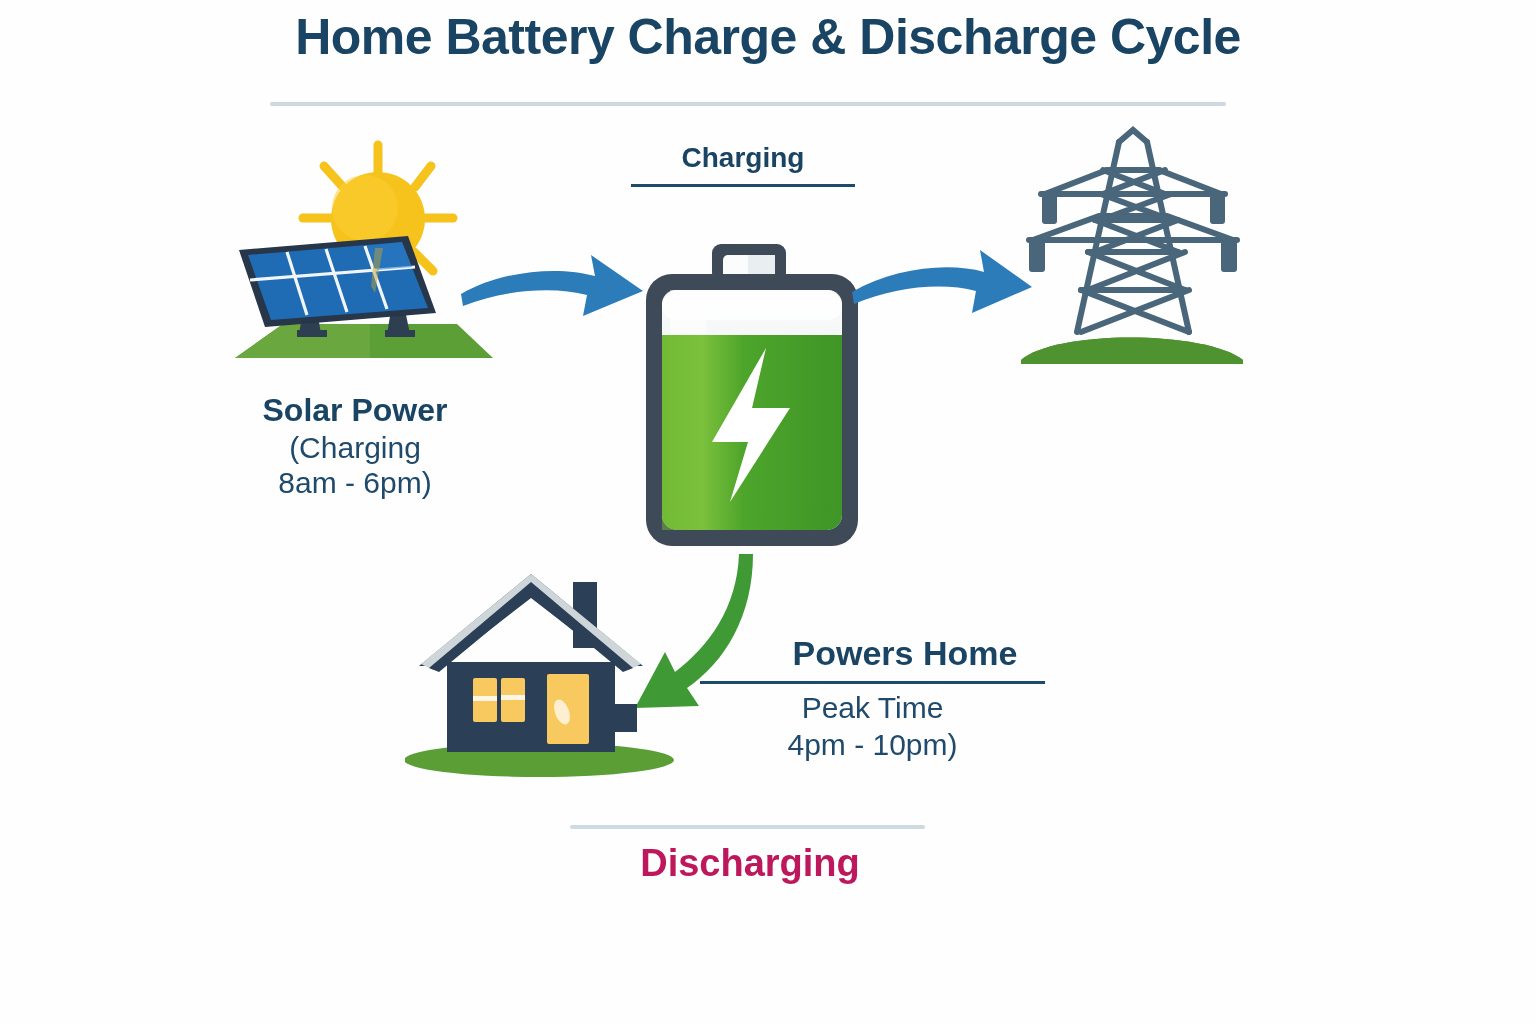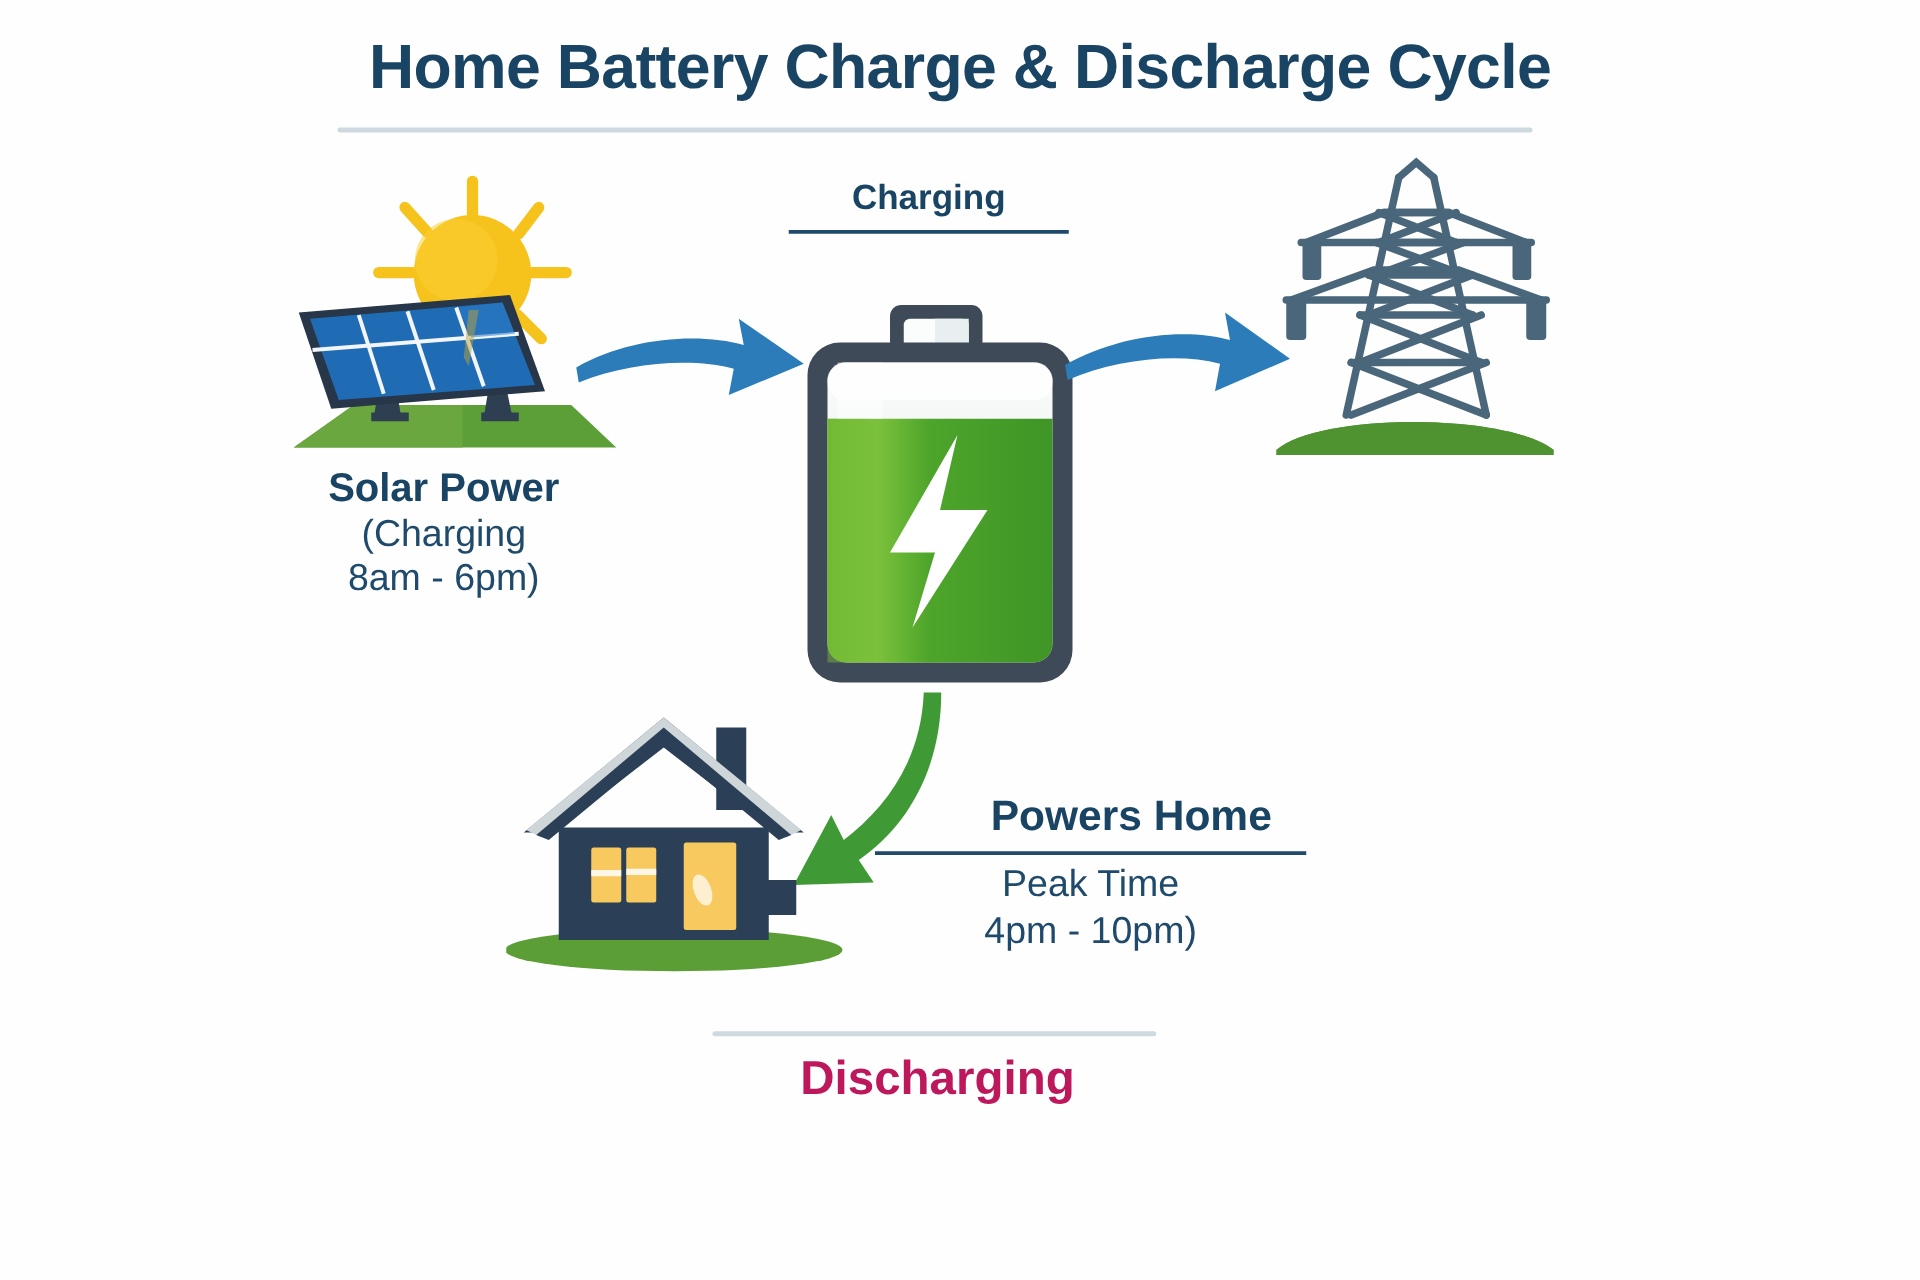--- a/index.html
+++ b/index.html
@@ -15,21 +15,21 @@
     background: #fefeff;
     font-family: "Liberation Sans", "DejaVu Sans", sans-serif;
     color: #1b4465;
     overflow: hidden;
   }
 
   
   .title {
     position: absolute;
     left: 0;
-    top: 24px;
+    top: 8px;
     width: 1536px;
     text-align: center;
     font-size: 50px;
     font-weight: bold;
     letter-spacing: -0.5px;
     color: #194463;
     white-space: nowrap;
   }
   .title-rule {
     position: absolute;
@@ -55,21 +55,21 @@
     white-space: nowrap;
   }
   .node-label .lbl-sub {
     display: block;
     font-size: 30px;
     font-weight: normal;
     color: #1f4a6b;
     white-space: nowrap;
   }
 
-  #solar-label { left: 175px; top: 372px; width: 360px; text-align: center; }
+  #solar-label { left: 175px; top: 392px; width: 360px; text-align: center; }
   #grid-label  { left: 925px; top: 372px; width: 380px; }
 
   
   #charging-head {
     position: absolute;
     left: 598px;
     top: 142px;
     width: 290px;
     text-align: center;
   }

